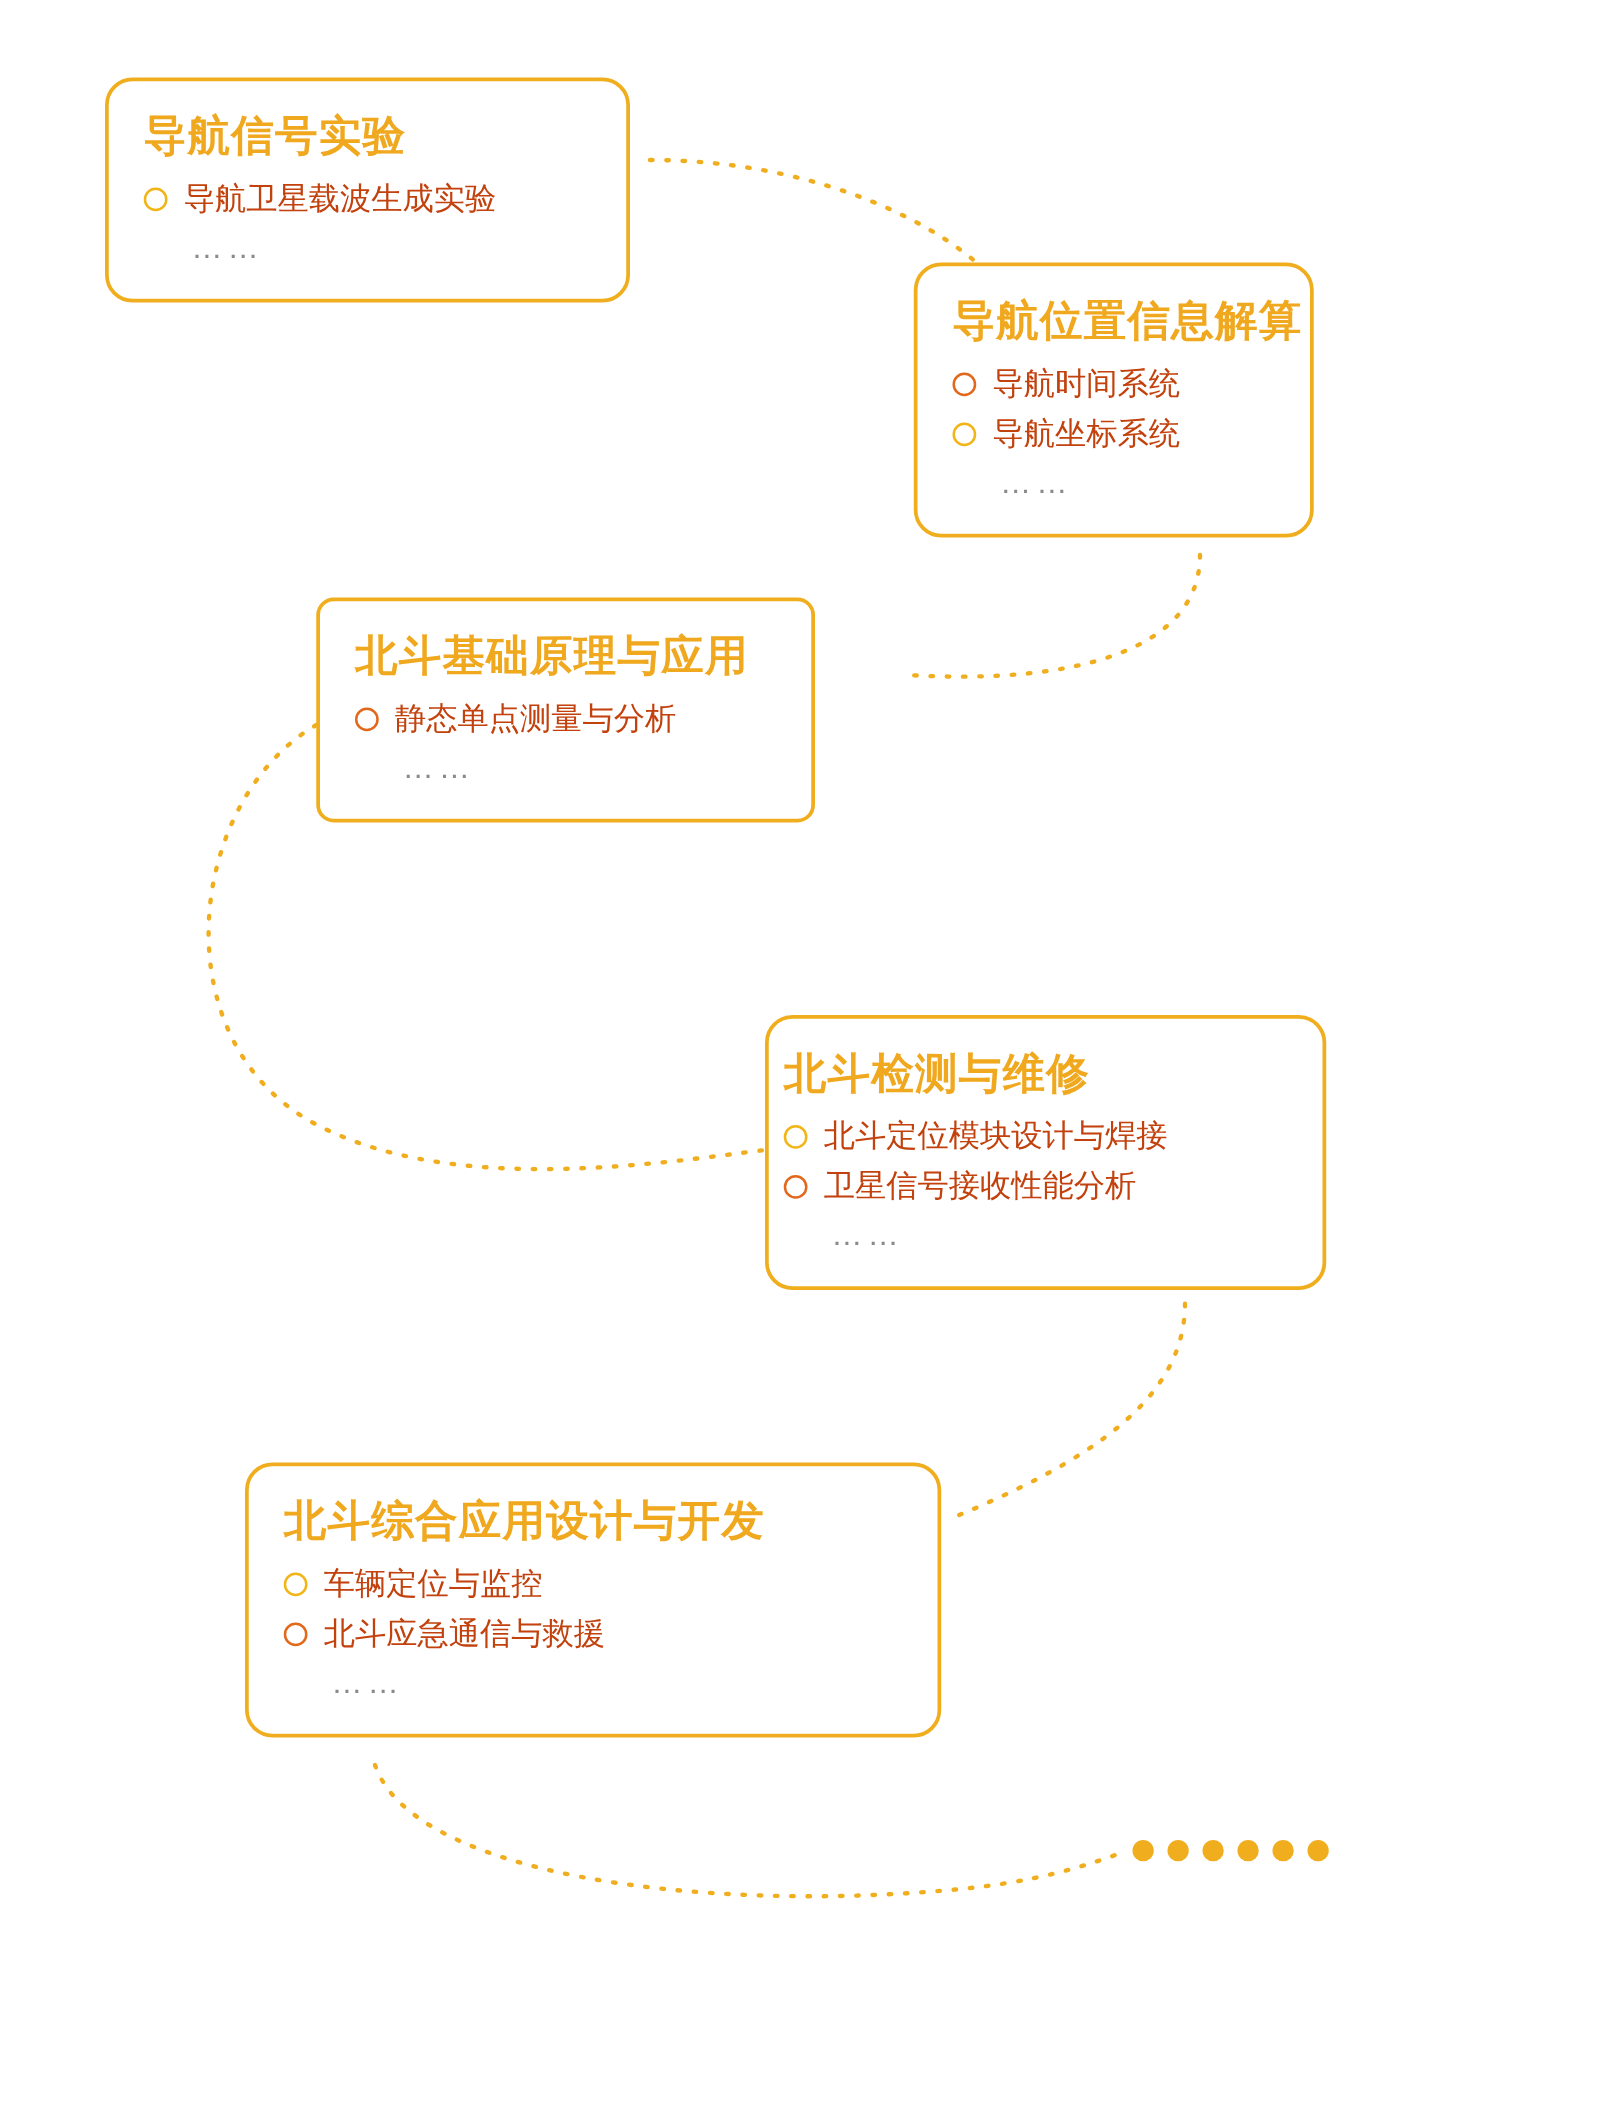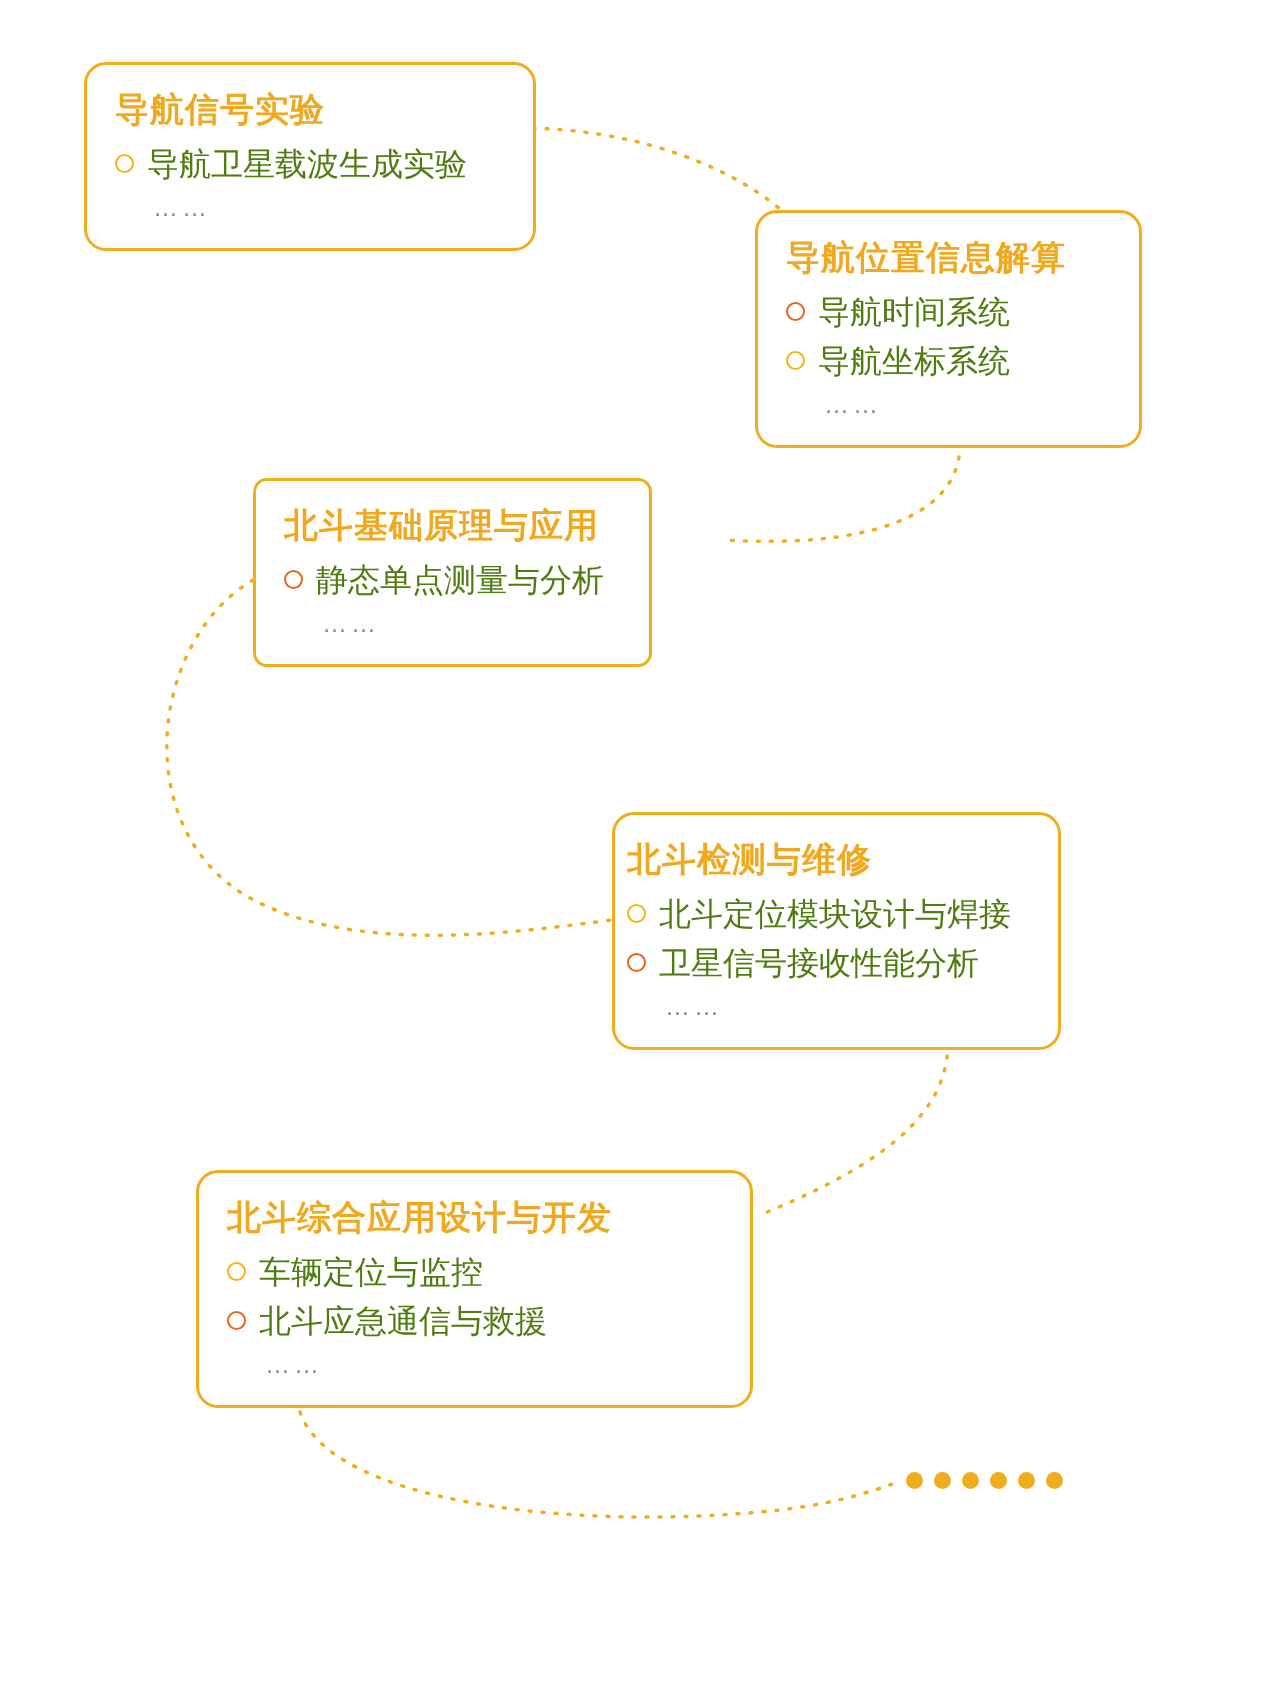--- a/index.html
+++ b/index.html
@@ -58,35 +58,35 @@
     border-radius: 50%;
     border: 2.5px solid #F2B518;
     box-sizing: border-box;
     margin-right: 13px;
     flex: 0 0 auto;
   }
   .bullet.orange {
     border-color: #E2681B;
   }
   .item-label {
-    font-size: 32px;
-    color: #4d7c0f;
+    font-size: 25px;
+    color: #c2410c;
     line-height: 1.25;
     white-space: nowrap;
   }
   .ellipsis {
     font-size: 25px;
     color: #8a8a8a;
     letter-spacing: 4px;
     margin-top: 4px;
     margin-left: 38px;
   }
   
-  #card-0 { left: 84px;  top: 62px;  width: 452px; }
-  #card-1 { left: 731px; top: 210px; width: 387px; margin-left: 24px; }
+  #card-0 { left: 84px;  top: 62px;  width: 420px; }
+  #card-1 { left: 731px; top: 210px; width: 320px; }
   #card-2 { left: 253px; top: 478px; width: 399px; border-radius: 14px; }
   #card-3 { left: 612px; top: 812px; width: 449px; padding-left: 12px; }
   #card-4 { left: 196px; top: 1170px; width: 557px; }
 
   #card-1 .card-title, #card-3 .card-title, #card-4 .card-title,
   #card-2 .card-title { }
 
   .end-dots {
     position: absolute;
     left: 906px;

